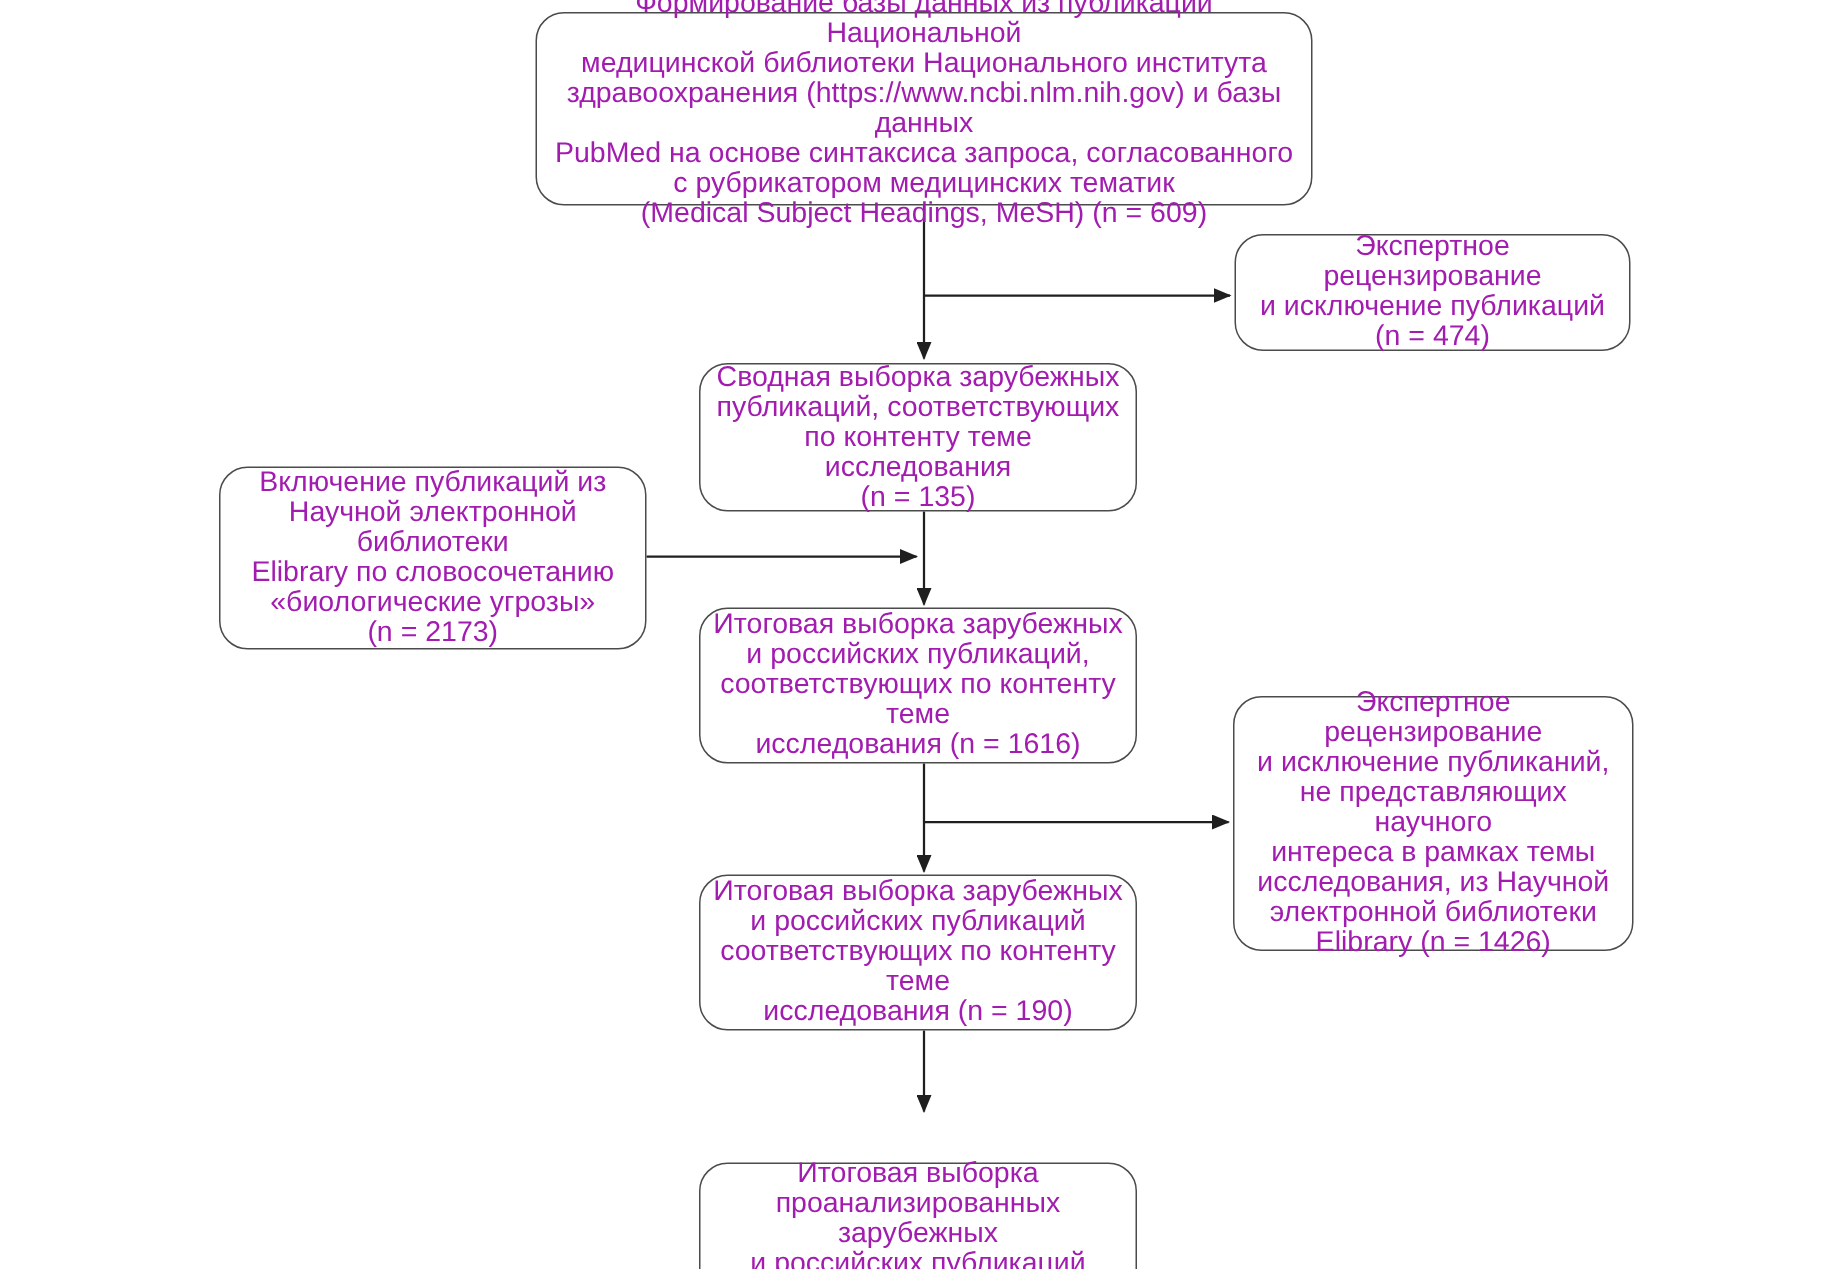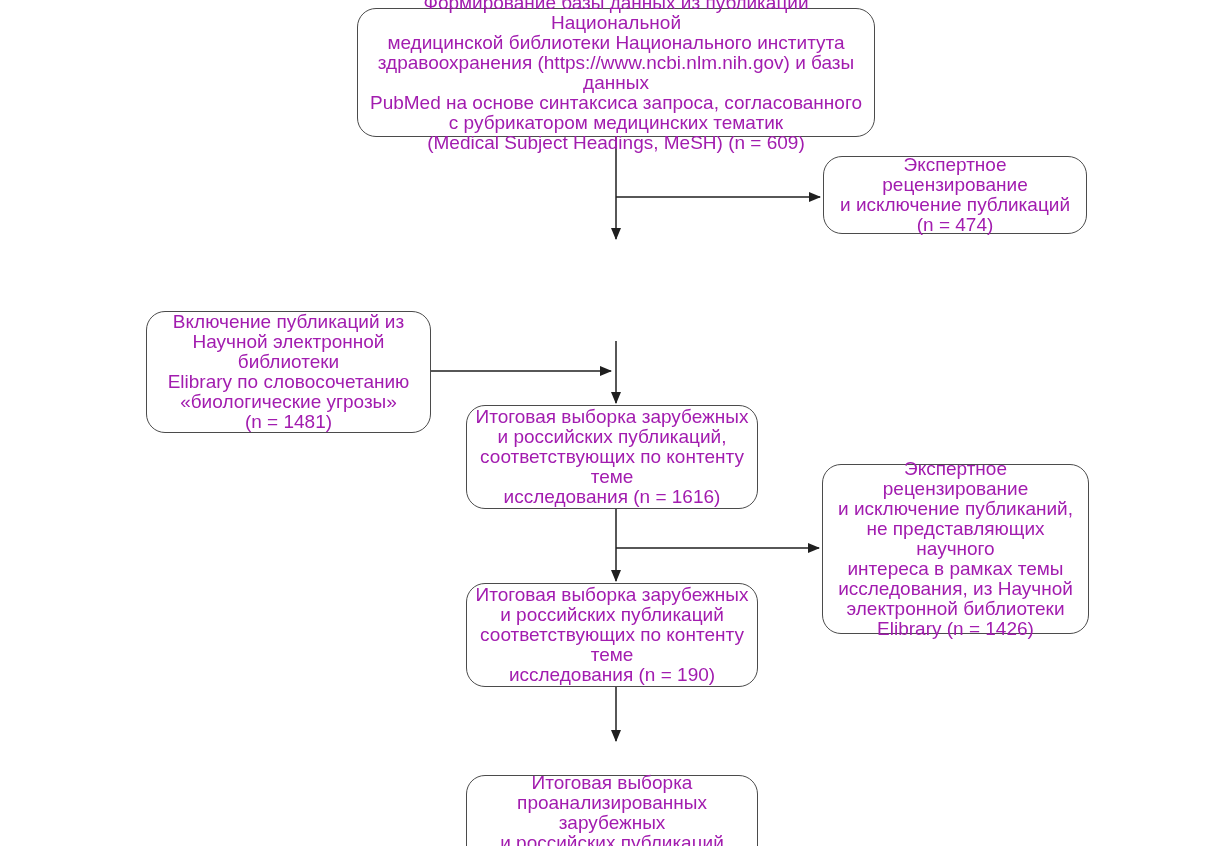--- a/index.html
+++ b/index.html
@@ -75,27 +75,33 @@
 с рубрикатором медицинских тематик
 (Medical Subject Headings, MeSH) (n = 609)</span>
   </div>
 
   <div class="node" style="left:823px; top:156px; width:264px; height:78px;">
     <span class="node-text">Экспертное рецензирование
 и исключение публикаций
 (n = 474)</span>
   </div>
 
+  <div class="node" style="left:466px; top:242px; width:292px; height:99px;">
+    <span class="node-text">Сводная выборка зарубежных
+публикаций, соответствующих
+по контенту теме исследования
+(n = 135)</span>
+  </div>
 
   <div class="node" style="left:146px; top:311px; width:285px; height:122px;">
     <span class="node-text">Включение публикаций из
 Научной электронной библиотеки
 Elibrary по словосочетанию
 «биологические угрозы»
-(n = 1481)</span>
+(n = 2173)</span>
   </div>
 
   <div class="node" style="left:466px; top:405px; width:292px; height:104px;">
     <span class="node-text">Итоговая выборка зарубежных
 и российских публикаций,
 соответствующих по контенту теме
 исследования (n = 1616)</span>
   </div>
 
   <div class="node" style="left:822px; top:464px; width:267px; height:170px;">

